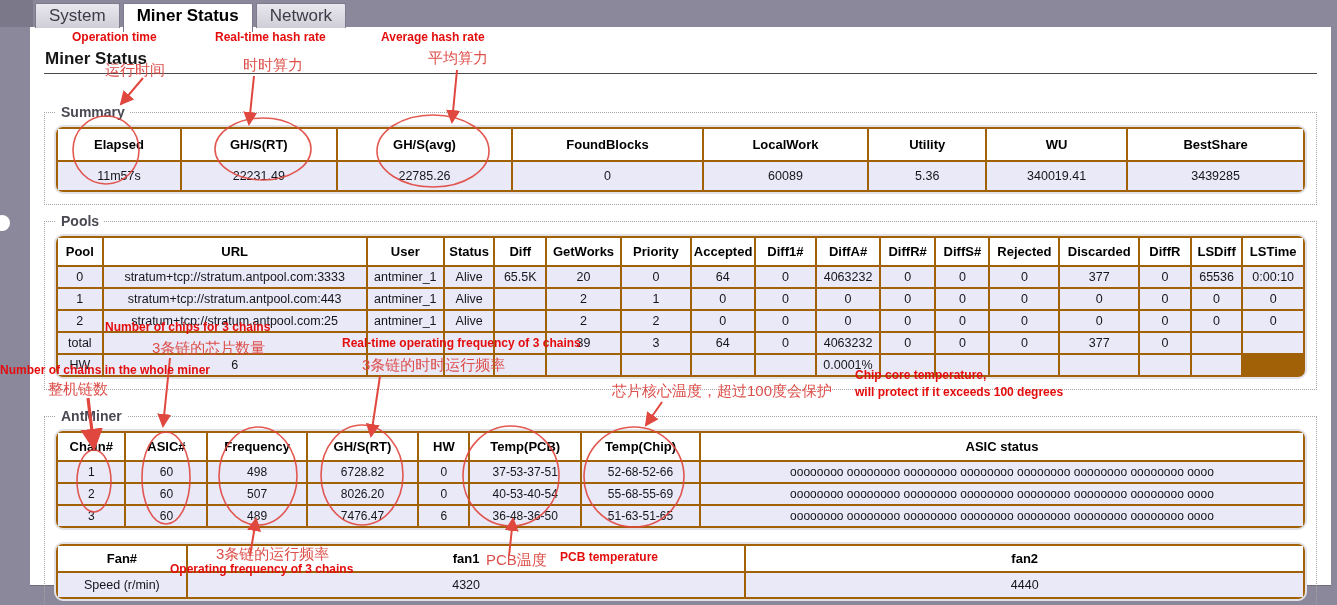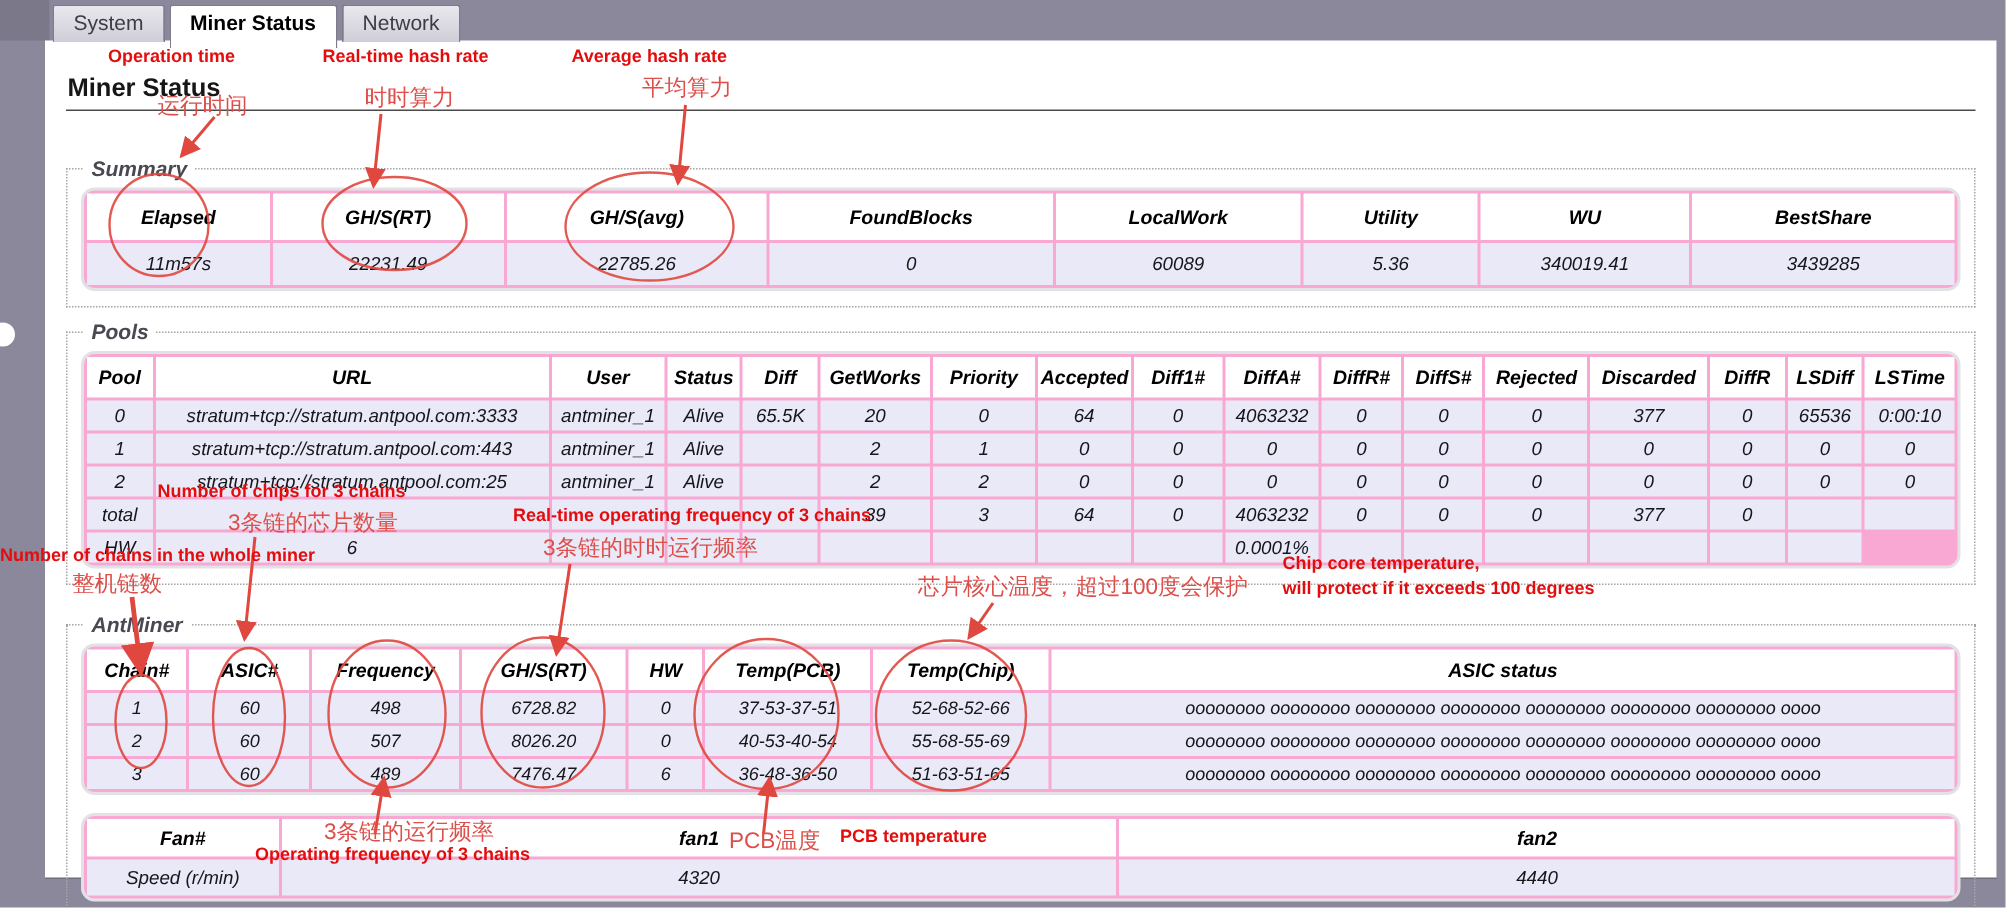--- a/index.html
+++ b/index.html
@@ -8,46 +8,46 @@
     background:#8c889c;
     font-family:"Liberation Sans","DejaVu Sans",sans-serif;
     -webkit-font-smoothing:antialiased;
   }
   
   .corner{position:absolute;left:0;top:0;width:33px;height:27px;background:#7b7889;}
   .tabbar{position:absolute;left:35px;top:3px;display:flex;gap:3px;z-index:5;}
   .tab{
     background:linear-gradient(#e9e8ee,#cfcdd7);
     border:1px solid #7e7b8e;border-bottom:none;
-    padding:4px 13px 5px 13px;font-size:14px;color:#3c3b47;
+    padding:4px 13px 5px 13px;font-size:17px;color:#3c3b47;
     border-radius:2px 2px 0 0;height:15px;line-height:15px;cursor:pointer;
   }
   .tab.active{
     background:#ffffff;font-weight:bold;color:#000;
     padding-bottom:9px;margin-bottom:-4px;position:relative;z-index:6;
   }
   
   .content{
     position:absolute;left:30px;top:27px;width:1301px;height:558px;
     background:#ffffff;box-sizing:border-box;padding:6px 14px 0 14px;
     box-shadow:0 1px 0 #6f6c7e;
   }
   h1.title{font-size:17px;font-weight:bold;color:#161616;margin:16px 0 4px 1px;}
   hr.rule{border:none;border-top:1px solid #4a4a4a;margin:0 0 0 0;}
   fieldset{
-    border:1px dotted #a5a5a5;margin:0;padding:5px 9px 10px 9px;font-style:italic;
+    border:1px dotted #a5a5a5;margin:0;padding:5px 9px 10px 9px;
   }
   fieldset.fs-summary{margin-top:30px;}
   fieldset.fs-pools{margin-top:8px;}
   fieldset.fs-ant{margin-top:18px;}
   legend{font-size:14px;font-weight:bold;color:#4a4852;padding:0 5px;margin-left:2px;}
   
   table.grid{
     width:100%;border-collapse:separate;border-spacing:2px;
-    background:#f9a8d4;border:2px solid #e2e2e6;border-radius:9px;
+    background:#a16207;border:2px solid #e2e2e6;border-radius:9px;
     table-layout:fixed;
   }
   table.grid th{
     background:#ffffff;font-size:13px;font-weight:bold;color:#000;
     padding:6px 2px;text-align:center;white-space:nowrap;overflow:hidden;
   }
   table.grid td{
     background:#e9e9f8;font-size:12.5px;color:#15151a;
     padding:3px 2px;text-align:center;white-space:nowrap;overflow:hidden;
   }

